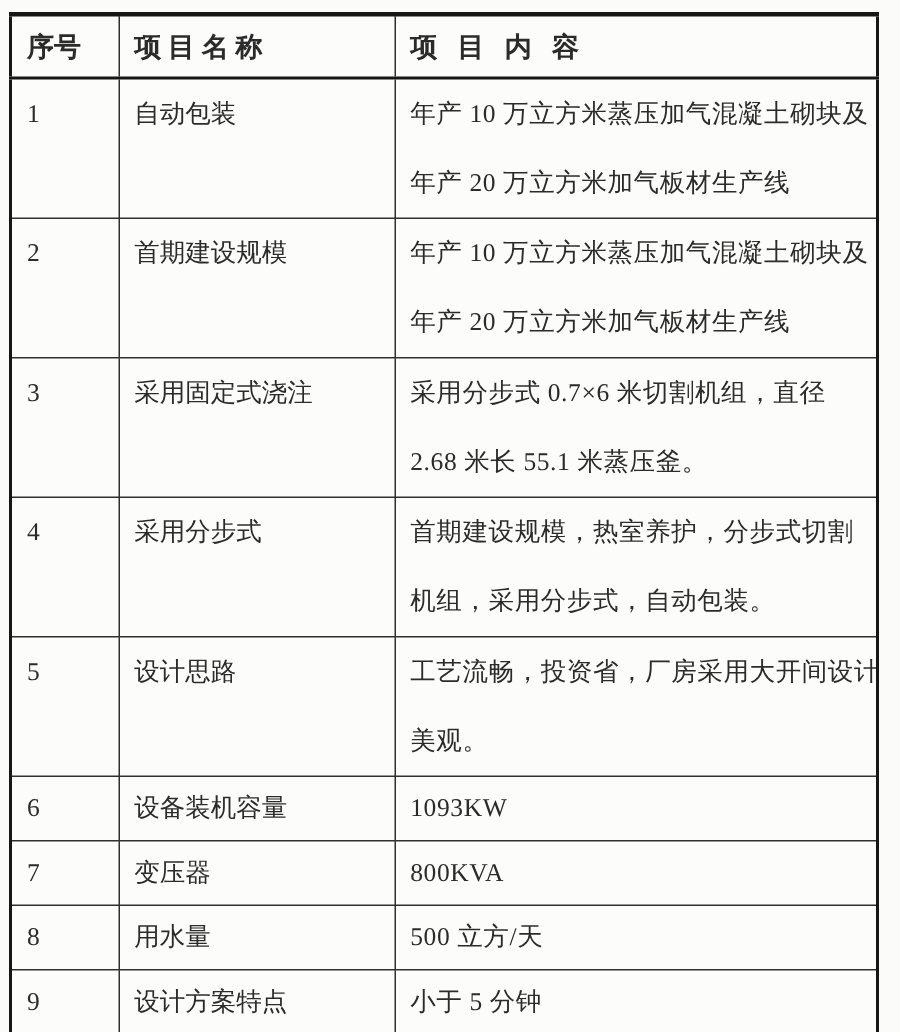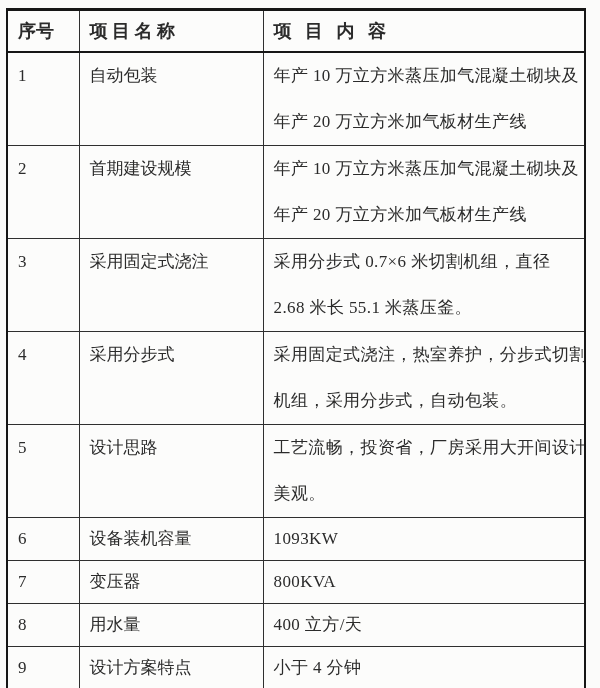--- a/index.html
+++ b/index.html
@@ -120,21 +120,21 @@
           </td>
         </tr>
         <tr class="row-tall">
           <td class="cell-no">
             <div class="line">4</div>
           </td>
           <td class="cell-name">
             <div class="line">采用分步式</div>
           </td>
           <td class="cell-content">
-            <div class="line">采用固定式浇注，热室养护，分步式切割</div>
+            <div class="line">首期建设规模，热室养护，分步式切割</div>
             <div class="line">机组，采用分步式，自动包装。</div>
           </td>
         </tr>
         <tr class="row-tall">
           <td class="cell-no">
             <div class="line">5</div>
           </td>
           <td class="cell-name">
             <div class="line">设计思路</div>
           </td>
@@ -166,29 +166,29 @@
           </td>
         </tr>
         <tr class="row-short">
           <td class="cell-no">
             <div class="line">8</div>
           </td>
           <td class="cell-name">
             <div class="line">用水量</div>
           </td>
           <td class="cell-content">
-            <div class="line">400 立方/天</div>
+            <div class="line">500 立方/天</div>
           </td>
         </tr>
         <tr class="row-short">
           <td class="cell-no">
             <div class="line">9</div>
           </td>
           <td class="cell-name">
             <div class="line">设计方案特点</div>
           </td>
           <td class="cell-content">
-            <div class="line">小于 4 分钟</div>
+            <div class="line">小于 5 分钟</div>
           </td>
         </tr>
       </tbody>
   </table>
 </div>
 
 </body></html>

